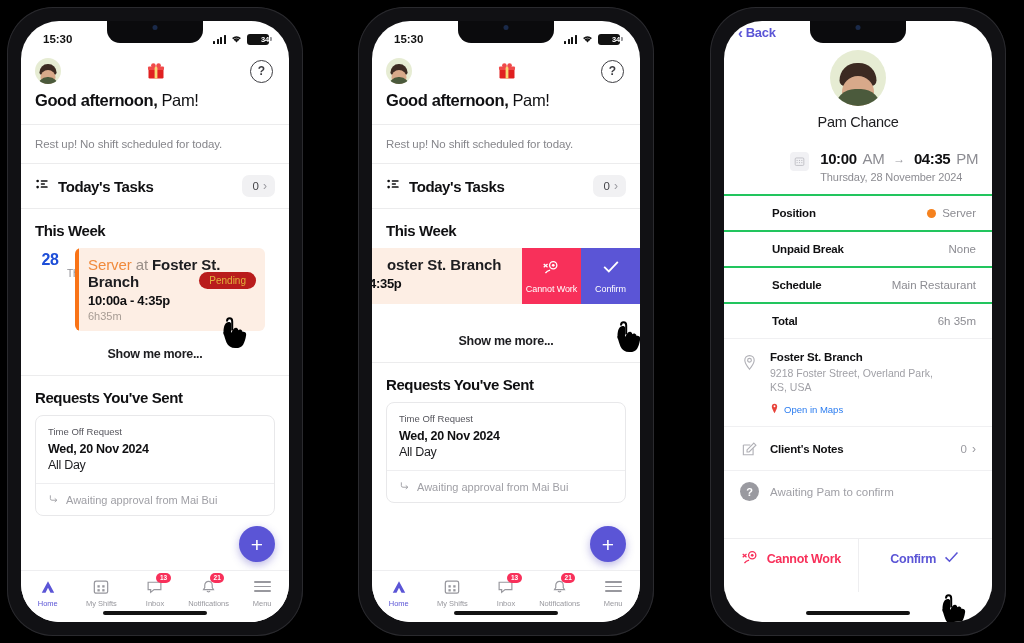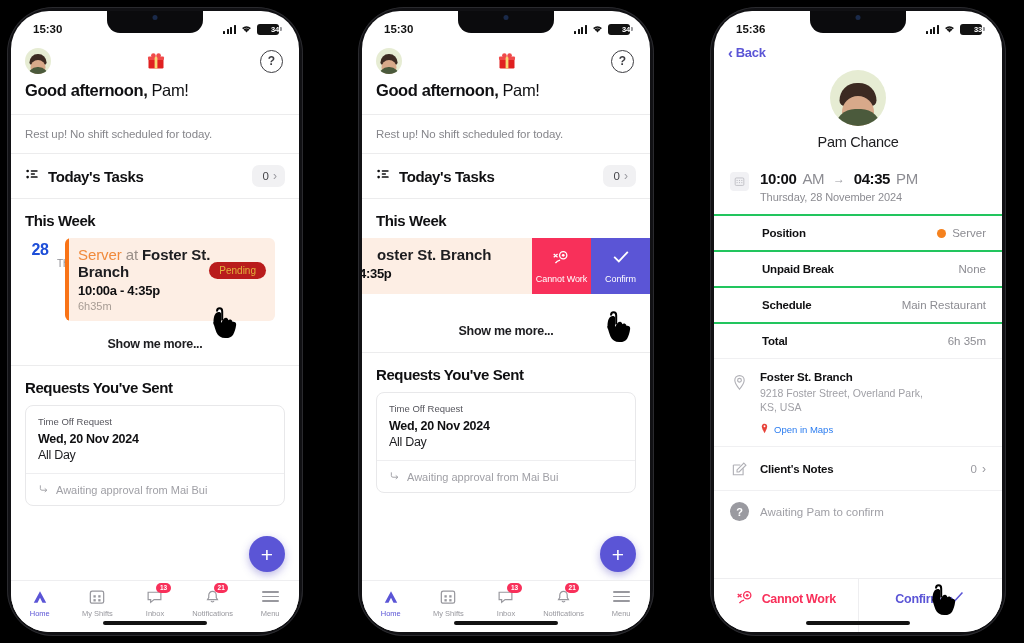--- a/index.html
+++ b/index.html
@@ -12,21 +12,21 @@
   .stage { position: relative; width: 1024px; height: 643px; background: #000; }
 
   
   .phone {
     position: absolute;
     width: 296px; height: 629px;
     top: 7px;
     border-radius: 46px;
     background: #111114;
     box-shadow: 0 0 0 1px #2a2a2e inset;
-    padding: 4px;
+    padding: 14px;
   }
   .phone.p1 { left: 7px; }
   .phone.p2 { left: 358px; }
   .phone.p3 { left: 710px; }
   .screen {
     position: relative;
     width: 100%; height: 100%;
     border-radius: 38px;
     background: #fff;
     overflow: hidden;
@@ -225,21 +225,21 @@
     display:flex; flex-direction:column; align-items:center; padding: 8px 0 6px;
   }
   .avatar.big { width: 56px; height: 56px; }
   .avatar.big .face { width: 32px; height:32px; }
   .avatar.big .hair { width: 37px; height: 23px; border-radius: 19px 19px 6px 6px; }
   .avatar.big .body { width: 46px; height: 20px; border-radius: 22px 22px 0 0; }
   .dname {
     margin-top: 8px; font-size: 14.5px; color:#1d1d20; letter-spacing:-.3px;
   }
   .timerow {
-    display:flex; align-items:flex-start; gap: 11px; padding: 14px 14px 11px 16px;
+    display:flex; align-items:flex-start; gap: 11px; padding: 14px 14px 11px 16px; justify-content: flex-end;
   }
   .sqicon {
     width: 19px; height: 19px; border-radius: 4px; background:#f1f1f4;
     flex: 0 0 auto; display:flex; align-items:center; justify-content:center;
     margin-top: 2px;
   }
   .times { font-size: 15px; letter-spacing:-.4px; color:#101012; display:flex; align-items:center; gap:6px;}
   .times b { font-weight: bold; }
   .times .ampm { color:#8c8c92; font-weight: normal; }
   .times .arrow { color:#9a9aa0; font-size: 12px; margin: 0 3px; }
@@ -663,41 +663,20 @@
       </div>
     </div>
   </div>
 
   <div class="phone p3">
     <div class="screen">
       <div class="notch">
           <div class="cam"></div>
         </div>
 
-      <div class="statusbar">
-        <div>15:36</div>
-        <div class="sb-right">
-          <div class="bars">
-              <i></i>
-              <i></i>
-              <i></i>
-              <i></i>
-            </div>
-          <div class="wifi">
-            <svg viewBox="0 0 16 12" width="13" height="10">
-                <path d="M8 10.4 5.8 7.9a3.2 3.2 0 0 1 4.4 0Z" fill="#121212"></path>
-                <path d="M2.6 4.7a8 8 0 0 1 10.8 0l-1.3 1.5a6.1 6.1 0 0 0-8.2 0Z" fill="#121212"></path>
-                <path d="M4.4 6.6a5.3 5.3 0 0 1 7.2 0l-1.3 1.4a3.6 3.6 0 0 0-4.6 0Z" fill="#121212"></path>
-              </svg>
-          </div>
-          <div class="batt">
-              <span>33</span>
-            </div>
-        </div>
-      </div>
 
       <div class="ds">
         <div class="back">
           <span class="bchev">‹</span>
           <span>Back</span>
         </div>
 
         <div class="dbig">
           <div class="avatar big">
               <div class="hair"></div>

